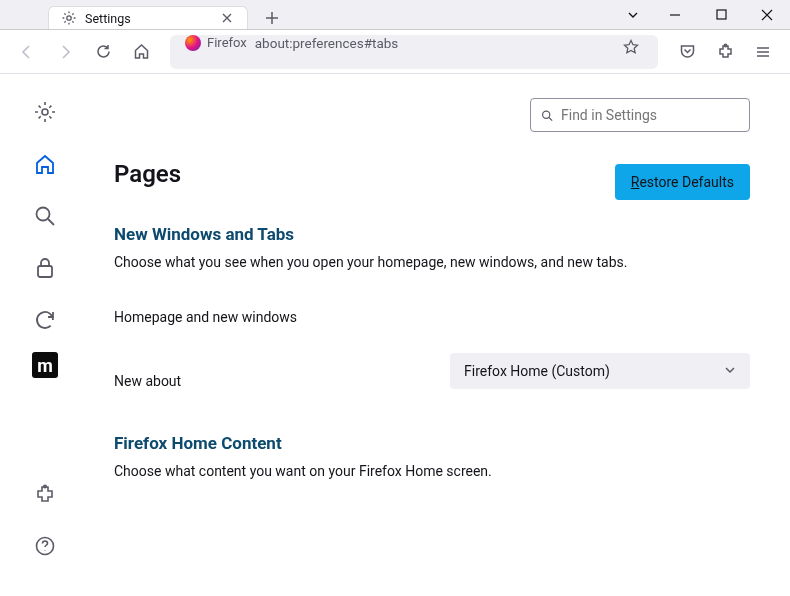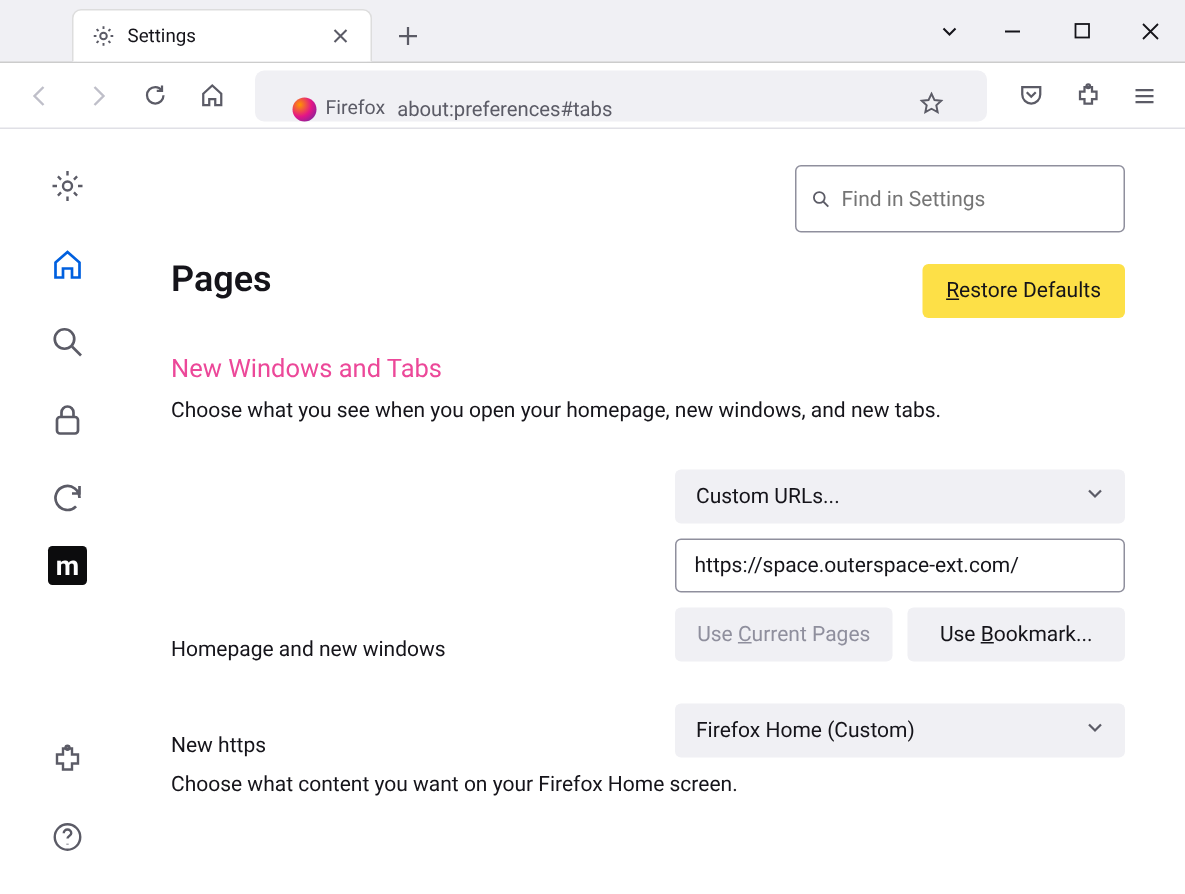--- a/index.html
+++ b/index.html
@@ -1,52 +1,52 @@
 <!DOCTYPE html>
 <html><head>
   <meta charset="utf-8">
   <style>
     * { margin: 0; padding: 0; box-sizing: border-box; font-family: -apple-system, BlinkMacSystemFont, "Segoe UI", Roboto, sans-serif; }
     body { width: 790px; height: 596px; background: #fff; overflow: hidden; position: relative; }
     
-    .title-bar { height: 42px; background: #f0f0f4; display: flex; align-items: stretch; border-bottom: 1px solid #ccc; }
+    .title-bar { height: 30px; background: #f0f0f4; display: flex; align-items: stretch; border-bottom: 1px solid #ccc; }
     .tab { display: flex; align-items: center; background: #fff; border-radius: 6px 6px 0 0; margin: 6px 0 0 48px; padding: 0 12px; gap: 8px; min-width: 200px; border: 1px solid #ddd; border-bottom: none; }
     .tab-icon { width: 16px; height: 16px; display: flex; align-items: center; justify-content: center; }
     .tab-title { font-size: 12.5px; color: #15141a; flex: 1; }
     .tab-close { width: 16px; height: 16px; display: flex; align-items: center; justify-content: center; color: #5b5b66; cursor: pointer; }
     .new-tab-btn { width: 32px; display: flex; align-items: center; justify-content: center; margin: 6px 0 0 8px; color: #5b5b66; cursor: pointer; font-size: 18px; }
     .title-bar-spacer { flex: 1; }
     .window-controls { display: flex; align-items: center; gap: 0; }
     .win-ctrl { width: 46px; height: 42px; display: flex; align-items: center; justify-content: center; color: #15141a; cursor: pointer; }
     .win-ctrl.chev { width: 38px; }
     
     .toolbar { height: 44px; display: flex; align-items: center; padding: 0 10px; gap: 4px; border-bottom: 1px solid #e0e0e6; }
     .tb-btn { width: 34px; height: 34px; display: flex; align-items: center; justify-content: center; color: #5b5b66; cursor: pointer; border-radius: 4px; }
     .tb-btn.disabled { color: #bfbfc9; }
-    .url-bar { flex: 1; height: 34px; background: #f0f0f4; border-radius: 6px; display: flex; align-items: flex-end; padding: 0 25px; margin: 16px 8px; gap: 8px; }
+    .url-bar { flex: 1; height: 34px; background: #f0f0f4; border-radius: 6px; display: flex; align-items: flex-start; padding: 0 15px; margin: 16px 8px; gap: 8px; }
     .url-identity { display: flex; align-items: center; gap: 6px; font-size: 13px; color: #5b5b66; }
     .url-text { font-size: 13.5px; color: #5b5b66; flex: 1; }
     .url-star { width: 24px; height: 24px; display: flex; align-items: center; justify-content: center; color: #5b5b66; }
     
     .content-area { display: flex; height: calc(100% - 86px); }
     .sidebar { width: 90px; padding: 18px 0; display: flex; flex-direction: column; align-items: center; gap: 12px; }
     .sidebar-item { width: 40px; height: 40px; display: flex; align-items: center; justify-content: center; border-radius: 6px; cursor: pointer; color: #5b5b66; }
     .sidebar-item.active { color: #0060df; }
     .sidebar-item.m-icon { background: #0c0c0d; color: #fff; font-weight: bold; font-size: 18px; width: 26px; height: 26px; border-radius: 3px; }
     .sidebar-spacer { flex: 1; }
     
     .main-content { flex: 1; padding: 24px 40px 24px 24px; overflow-y: auto; position: relative; }
-    .search-settings { position: absolute; top: 24px; right: 40px; width: 220px; height: 45px; border: 1px solid #8f8f9d; border-radius: 4px; display: flex; align-items: center; padding: 0 10px; gap: 8px; color: #5b5b66; }
+    .search-settings { position: absolute; top: 24px; right: 40px; width: 220px; height: 34px; border: 1px solid #8f8f9d; border-radius: 4px; display: flex; align-items: center; padding: 0 10px; gap: 8px; color: #5b5b66; }
     .search-settings input { border: none; outline: none; font-size: 14px; flex: 1; background: transparent; }
     
     .page-title { font-size: 24px; font-weight: 600; color: #15141a; margin-top: 62px; }
-    .restore-btn { position: absolute; top: 90px; right: 40px; height: 36px; padding: 0 16px; background: #fde047; border: none; border-radius: 4px; font-size: 14px; cursor: pointer; color: #15141a; }
+    .restore-btn { position: absolute; top: 90px; right: 40px; height: 36px; padding: 0 16px; background: #0ea5e9; border: none; border-radius: 4px; font-size: 14px; cursor: pointer; color: #15141a; }
     .restore-btn u { text-decoration: underline; }
     
-    .section-title { font-size: 17px; font-weight: 400; color: #ec4899; margin-top: 36px; }
+    .section-title { font-size: 17px; font-weight: 700; color: #0c4a6e; margin-top: 36px; }
     .section-desc { font-size: 14px; color: #15141a; margin-top: 8px; line-height: 1.5; }
     
     .form-row { display: flex; align-items: flex-end; margin-top: 28px; gap: 16px; }
     .form-label { width: 320px; font-size: 14px; color: #15141a; padding-top: 8px; }
     .form-controls { flex: 1; display: flex; flex-direction: column; gap: 10px; }
     
     .dropdown { height: 36px; background: #f0f0f4; border: none; border-radius: 4px; display: flex; align-items: center; padding: 0 14px; font-size: 14px; color: #15141a; cursor: pointer; justify-content: space-between; }
     .dropdown-chev { color: #5b5b66; }
     
     .text-input { height: 36px; border: 1px solid #8f8f9d; border-radius: 4px; padding: 0 12px; font-size: 14px; color: #15141a; outline: none; width: 100%; }
@@ -215,46 +215,32 @@
     </div>
 
     <h1 class="page-title">Pages</h1>
     <button class="restore-btn"><u>R</u>estore Defaults</button>
 
     <h2 class="section-title">New Windows and Tabs</h2>
     <p class="section-desc">Choose what you see when you open your homepage, new windows, and new tabs.</p>
 
     <div class="form-row">
       <div class="form-label">Homepage and new windows</div>
-      <div class="form-controls">
-        <div class="dropdown">
-          <span>Custom URLs...</span>
-          <span class="dropdown-chev">
-            <svg width="12" height="12" viewBox="0 0 12 12" fill="none" stroke="currentColor" stroke-width="1.5">
-                <path d="M2 4l4 4 4-4"></path>
-              </svg>
-          </span>
-        </div>
-        <input class="text-input" type="text" value="https://space.outerspace-ext.com/" style="">
-        <div class="btn-row">
-          <button class="btn disabled">Use <u>C</u>urrent Pages</button>
-          <button class="btn">Use <u>B</u>ookmark...</button>
-        </div>
-      </div>
     </div>
 
     <div class="form-row">
-      <div class="form-label">New https</div>
+      <div class="form-label">New about</div>
       <div class="form-controls">
         <div class="dropdown">
           <span>Firefox Home (Custom)</span>
           <span class="dropdown-chev">
             <svg width="12" height="12" viewBox="0 0 12 12" fill="none" stroke="currentColor" stroke-width="1.5">
                 <path d="M2 4l4 4 4-4"></path>
               </svg>
           </span>
         </div>
       </div>
     </div>
 
+    <h2 class="section-title" style="margin-top:44px">Firefox Home Content</h2>
     <p class="section-desc">Choose what content you want on your Firefox Home screen.</p>
   </div>
 </div>
 
 </body></html>

